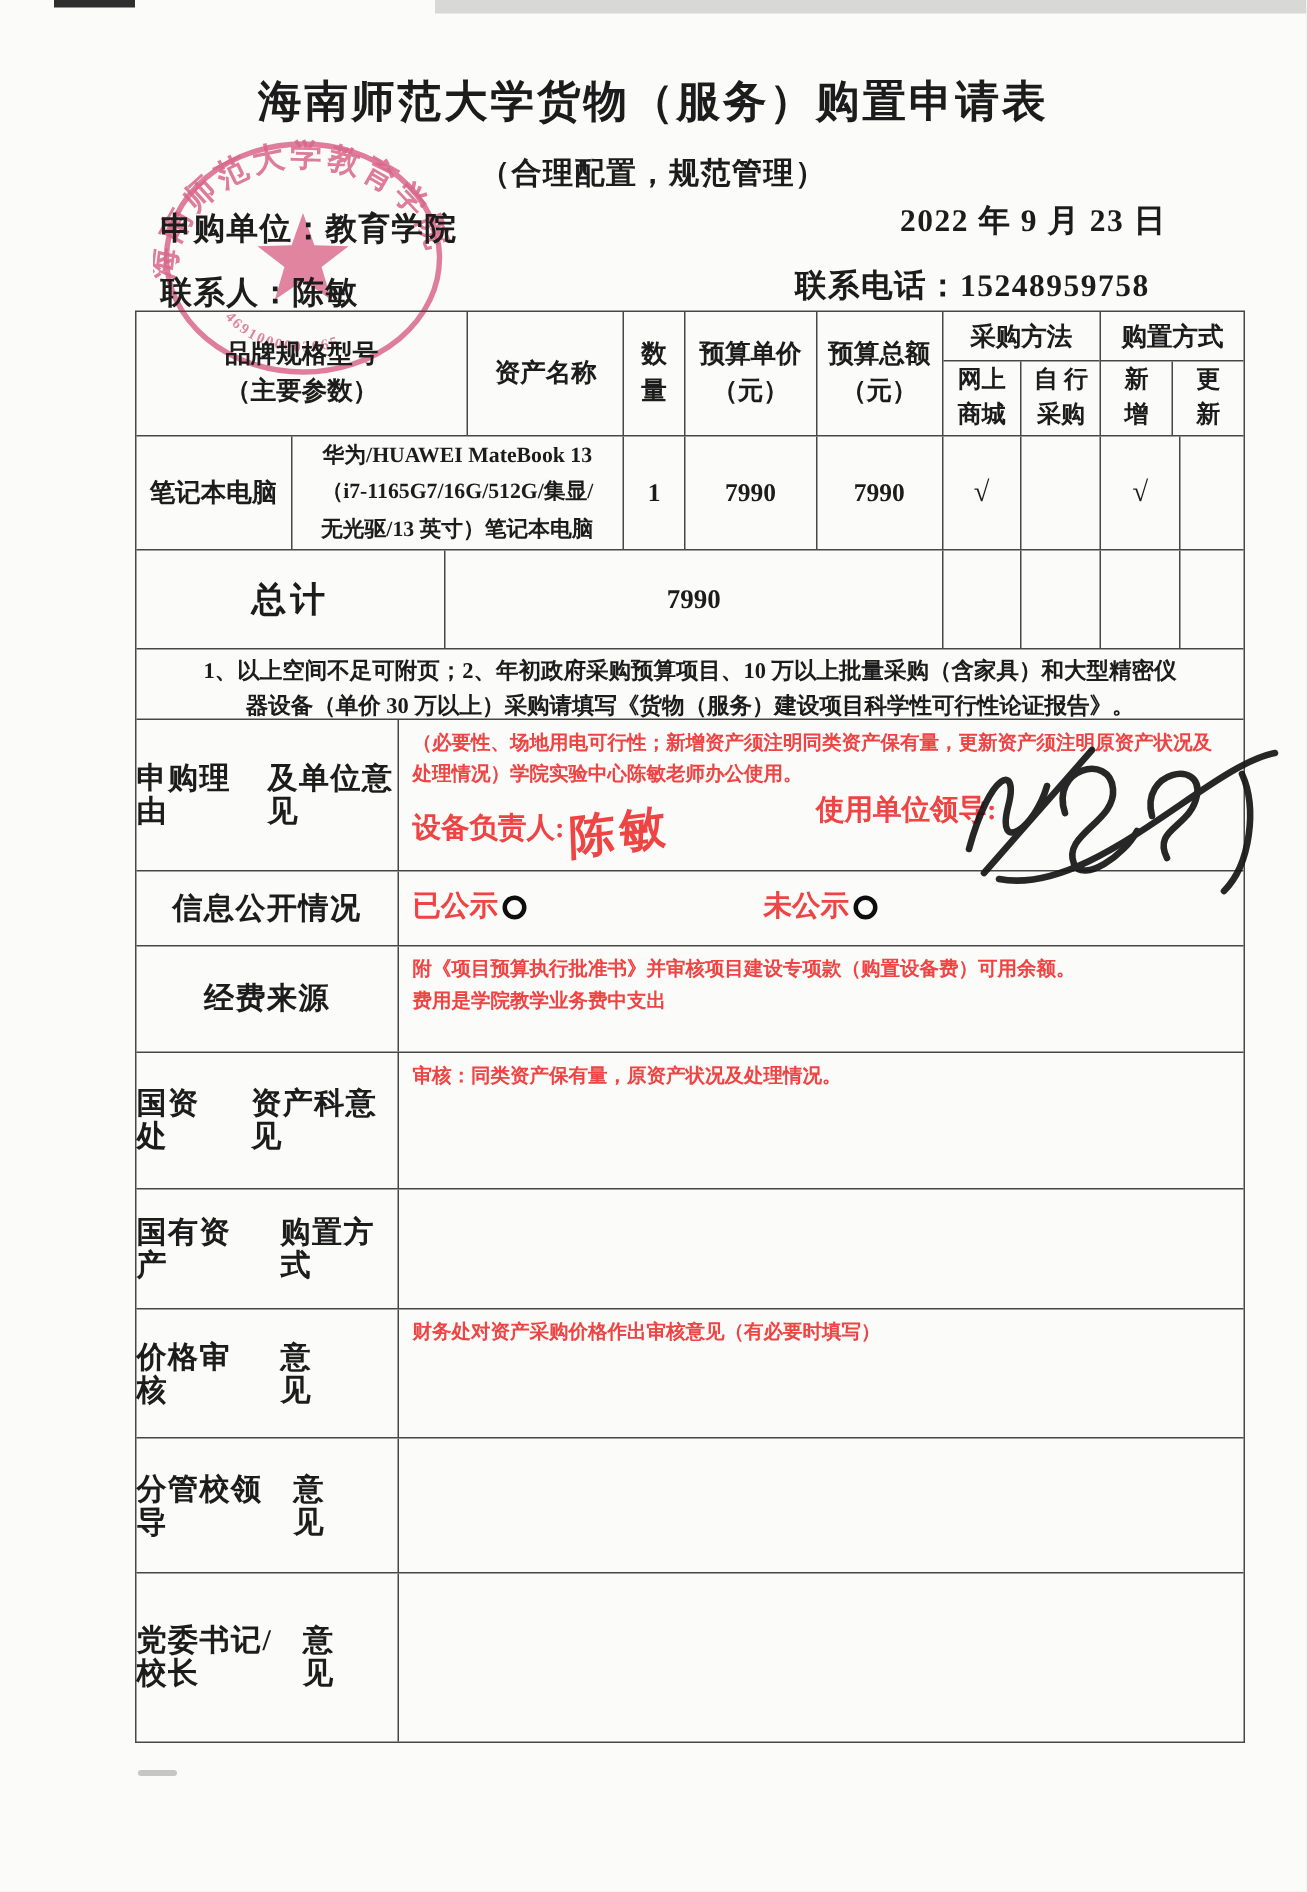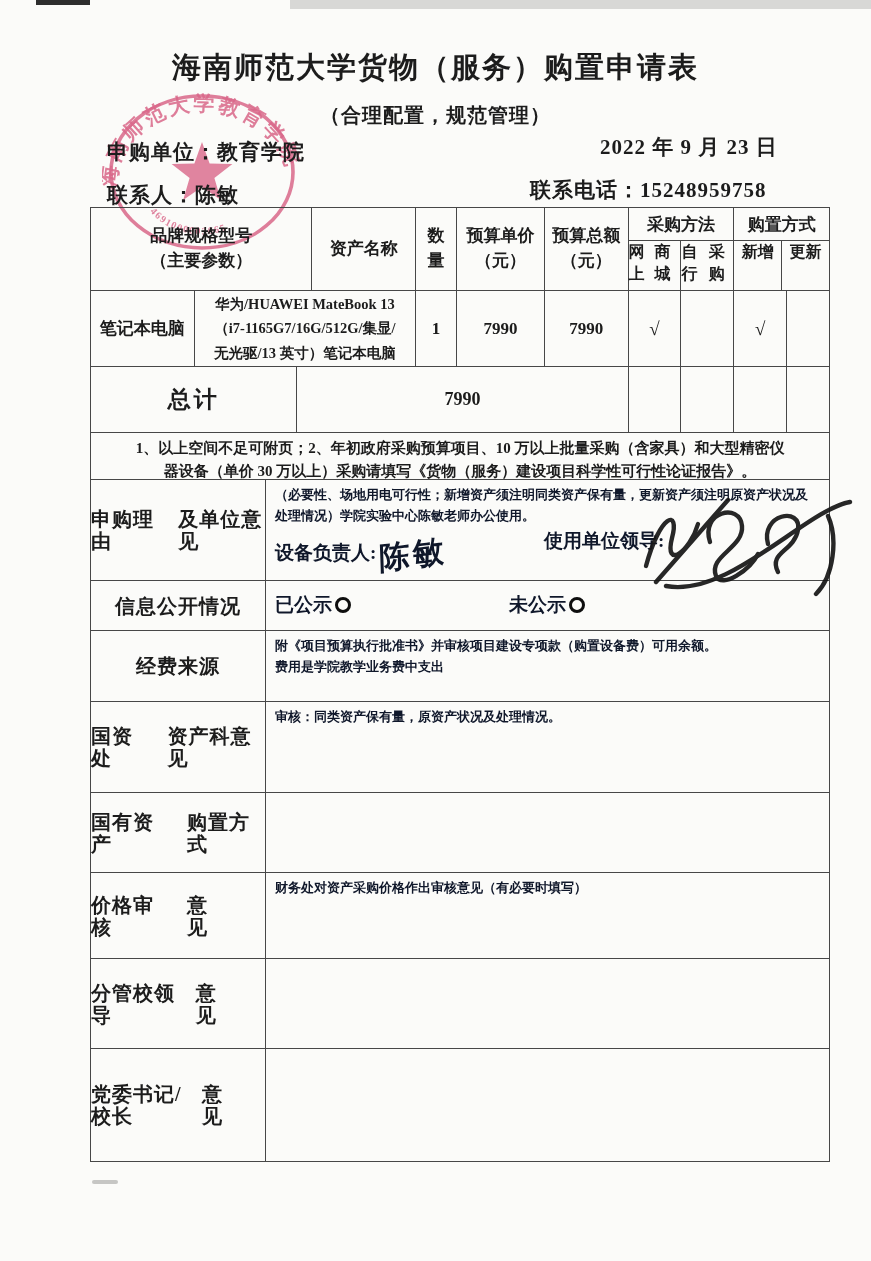--- a/index.html
+++ b/index.html
@@ -37,36 +37,36 @@
   .row{display:flex;border-bottom:1.6px solid #474747;box-sizing:border-box;}
   .row:last-child{border-bottom:none;}
   .cell{box-sizing:border-box;display:flex;flex-direction:column;align-items:center;justify-content:center;
     text-align:center;overflow:visible;}
   .cr{border-right:1.6px solid #474747;}
   .hcell{font-size:17px;font-weight:600;line-height:1.45;}
   .group{box-sizing:border-box;display:flex;flex-direction:column;}
   .gtop{height:33px;display:flex;align-items:center;justify-content:center;
     border-bottom:1.6px solid #474747;font-size:17px;font-weight:600;box-sizing:border-box;}
   .gbot{flex:1;display:flex;}
-  .sub{flex:1;display:flex;flex-direction:row;align-items:flex-start;justify-content:center;
+  .sub{flex:1;display:flex;flex-direction:column;align-items:center;justify-content:center;
     font-size:16px;font-weight:600;line-height:1.4;box-sizing:border-box;}
 
   .dcell{font-size:17px;font-weight:600;}
   .spec{font-size:14.5px;font-weight:600;line-height:1.7;}
   .check{font-size:19px;font-weight:600;}
   .total-label{font-size:23px;font-weight:600;letter-spacing:3px;}
   .total-val{font-size:18px;font-weight:600;}
 
   .notes{display:block;width:100%;padding:4px 6px;box-sizing:border-box;
     font-size:15px;font-weight:700;line-height:1.55;text-align:center;}
 
   .seclabel{width:175px;flex:none;display:flex;flex-direction:row;align-items:center;justify-content:center;
     font-size:20px;font-weight:600;letter-spacing:1px;line-height:1.1;gap:18px;box-sizing:border-box;}
   .seccontent{flex:1;box-sizing:border-box;position:relative;text-align:left;
-    font-size:13px;font-weight:600;line-height:1.6;padding:5px 9px;color:#0f172a;}
+    font-size:13px;font-weight:600;line-height:1.6;padding:5px 9px;color:#ef4444;}
   .bold-line{font-weight:800;}
 
   .sigline{position:absolute;left:9px;bottom:12px;display:flex;align-items:flex-end;white-space:nowrap;}
   .siglabel{font-size:19px;font-weight:600;}
   .hw{display:inline-block;font-size:31px;font-weight:600;letter-spacing:3px;
     transform:rotate(-7deg) skewX(-5deg);margin-left:3px;line-height:1;position:relative;top:2px;}
   .leaderlabel{position:absolute;left:278px;bottom:24px;font-size:19px;font-weight:600;white-space:nowrap;}
 
   .pubitem{font-size:19px;font-weight:700;white-space:nowrap;display:inline-flex;align-items:center;}
   .ring{display:inline-block;width:10px;height:10px;border:3.4px solid #0e0e0e;border-radius:50%;margin-left:3px;}

